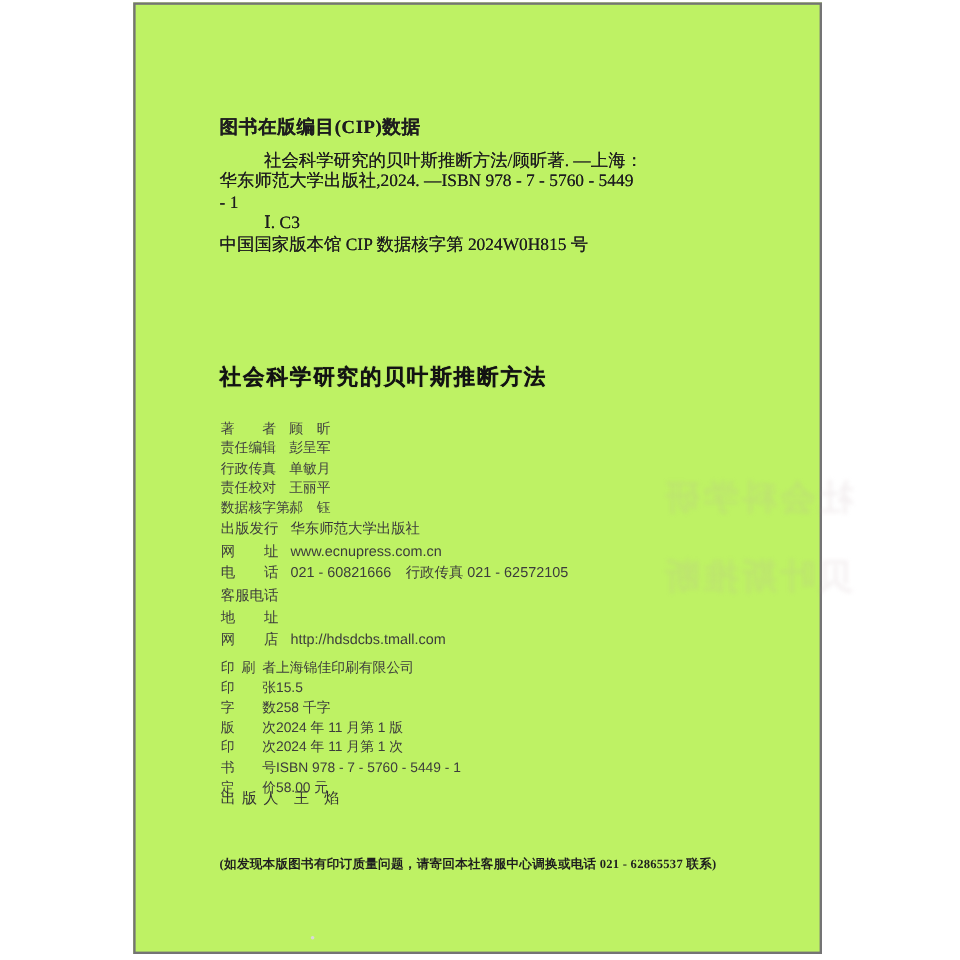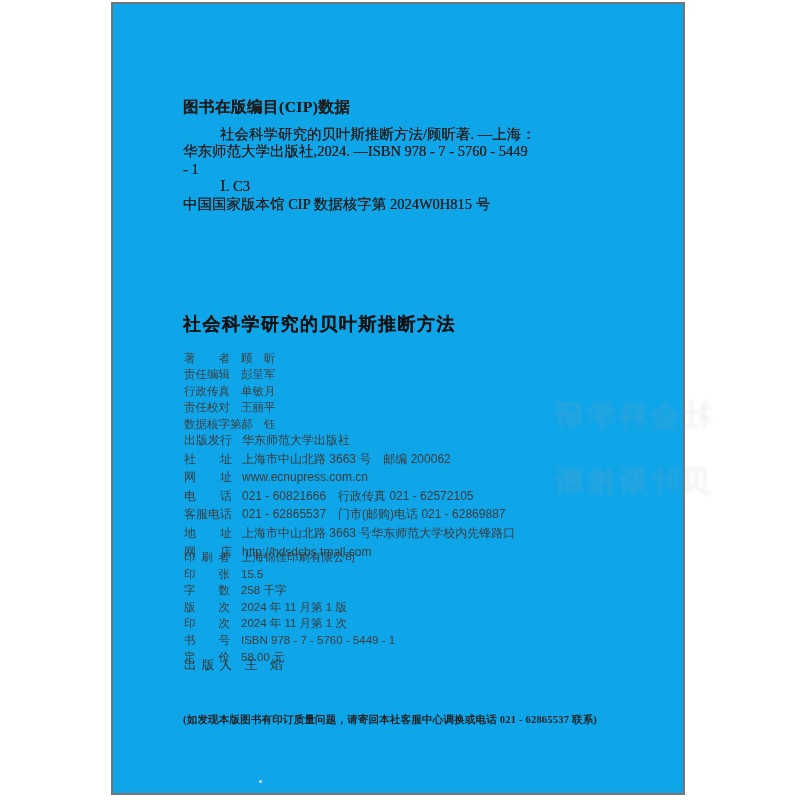--- a/index.html
+++ b/index.html
@@ -1,38 +1,38 @@
 <!DOCTYPE html>
 <html><head>
 <meta charset="utf-8">
 <style>
   html,body{margin:0;padding:0;background:#ffffff;}
   .canvas{position:relative;width:800px;height:800px;background:#ffffff;overflow:hidden;
           font-family:"Liberation Sans","DejaVu Sans",sans-serif;}
   .page{position:absolute;left:111px;top:2px;width:574px;height:793px;
-        border:2px solid #747474;background:#0ea5e9;box-sizing:border-box;}
+        border:2px solid #747474;background:#bef264;box-sizing:border-box;}
   
   .cip{position:absolute;left:70px;top:94px;width:430px;color:#1d1d1d;
        font-family:"Liberation Serif","DejaVu Serif",serif;font-size:14.5px;line-height:17.5px;
        text-shadow:0 0 .5px #2a2a2a;}
   .cip-header{font-weight:bold;font-size:15.5px;margin-bottom:10px;letter-spacing:.5px;}
   .cip-line{white-space:nowrap;}
   .cip-line.indent{text-indent:37px;}
   
-  .book-title{position:absolute;left:70px;top:308px;font-size:18px;font-weight:bold;color:#121212;
+  .book-title{position:absolute;left:70px;top:298px;font-size:18px;font-weight:bold;color:#121212;
        letter-spacing:1.5px;text-shadow:0 0 .6px #1a1a1a;white-space:nowrap;}
   
   .row{display:flex;white-space:nowrap;}
   .lbl{display:inline-block;text-align:justify;text-align-last:justify;flex:none;}
   .staff{position:absolute;left:71px;top:346px;font-size:11.5px;line-height:16.4px;color:#404040;}
   .staff .lbl{width:46px;margin-right:11px;}
   .pub{position:absolute;left:71px;top:427px;font-size:12px;line-height:18.6px;color:#3c3c3c;}
   .pub .lbl{width:48px;margin-right:10px;}
   .print{position:absolute;left:71px;top:545px;font-size:11.5px;line-height:16.6px;color:#3c3c3c;}
-  .print .lbl{width:46px;margin-right:11px;}
+  .print .lbl{width:46px;}
   .person{position:absolute;left:71px;top:653px;font-size:12.5px;color:#333;}
   .person .lbl{width:48px;margin-right:13px;}
   
   .note{position:absolute;left:70px;top:709px;width:470px;
         font-family:"Liberation Serif","DejaVu Serif",serif;font-weight:bold;
         font-size:10.5px;color:#1f1f1f;letter-spacing:.2px;white-space:nowrap;}
   
   .ghost{position:absolute;left:398px;top:378px;width:200px;
          font-weight:bold;font-size:29px;line-height:66px;letter-spacing:3px;
          color:rgba(184,164,170,0.16);filter:blur(1.6px);transform:scaleX(-1);
@@ -84,38 +84,32 @@
         <span>郝　钰</span>
       </div>
     </div>
 
     <div class="pub">
       <div class="row">
         <span class="lbl">出版发行</span>
         <span>华东师范大学出版社</span>
       </div>
       <div class="row">
-        <span class="lbl">社址</span>
-        <span>上海市中山北路 3663 号　邮编 200062</span>
-      </div>
-      <div class="row">
         <span class="lbl">网址</span>
         <span>www.ecnupress.com.cn</span>
       </div>
       <div class="row">
         <span class="lbl">电话</span>
         <span>021 - 60821666　行政传真 021 - 62572105</span>
       </div>
       <div class="row">
         <span class="lbl">客服电话</span>
-        <span>021 - 62865537　门市(邮购)电话 021 - 62869887</span>
       </div>
       <div class="row">
         <span class="lbl">地址</span>
-        <span>上海市中山北路 3663 号华东师范大学校内先锋路口</span>
       </div>
       <div class="row">
         <span class="lbl">网店</span>
         <span>http://hdsdcbs.tmall.com</span>
       </div>
     </div>
 
     <div class="print">
       <div class="row">
         <span class="lbl">印刷者</span>

